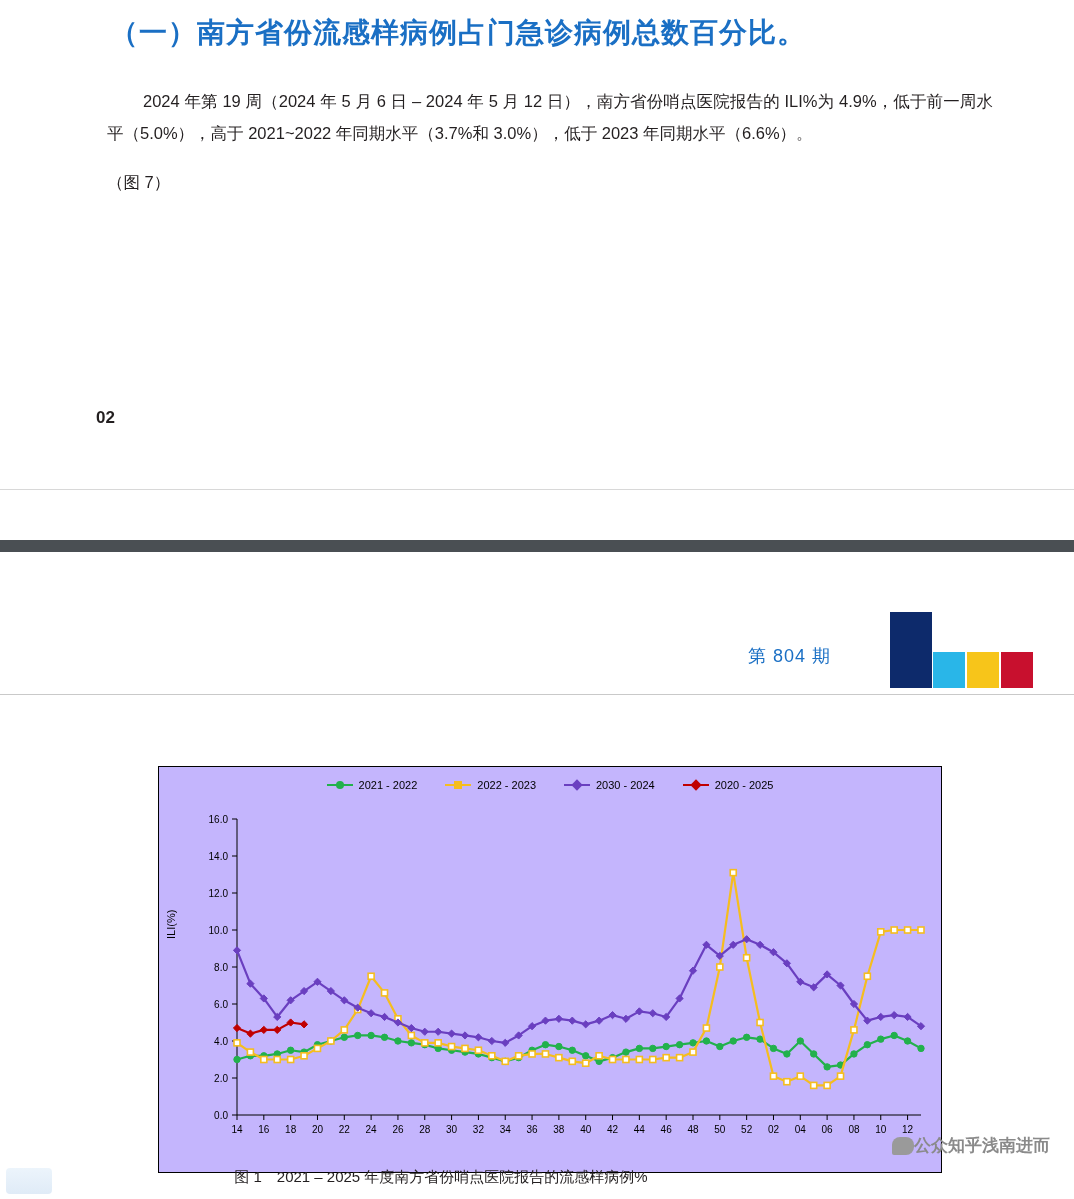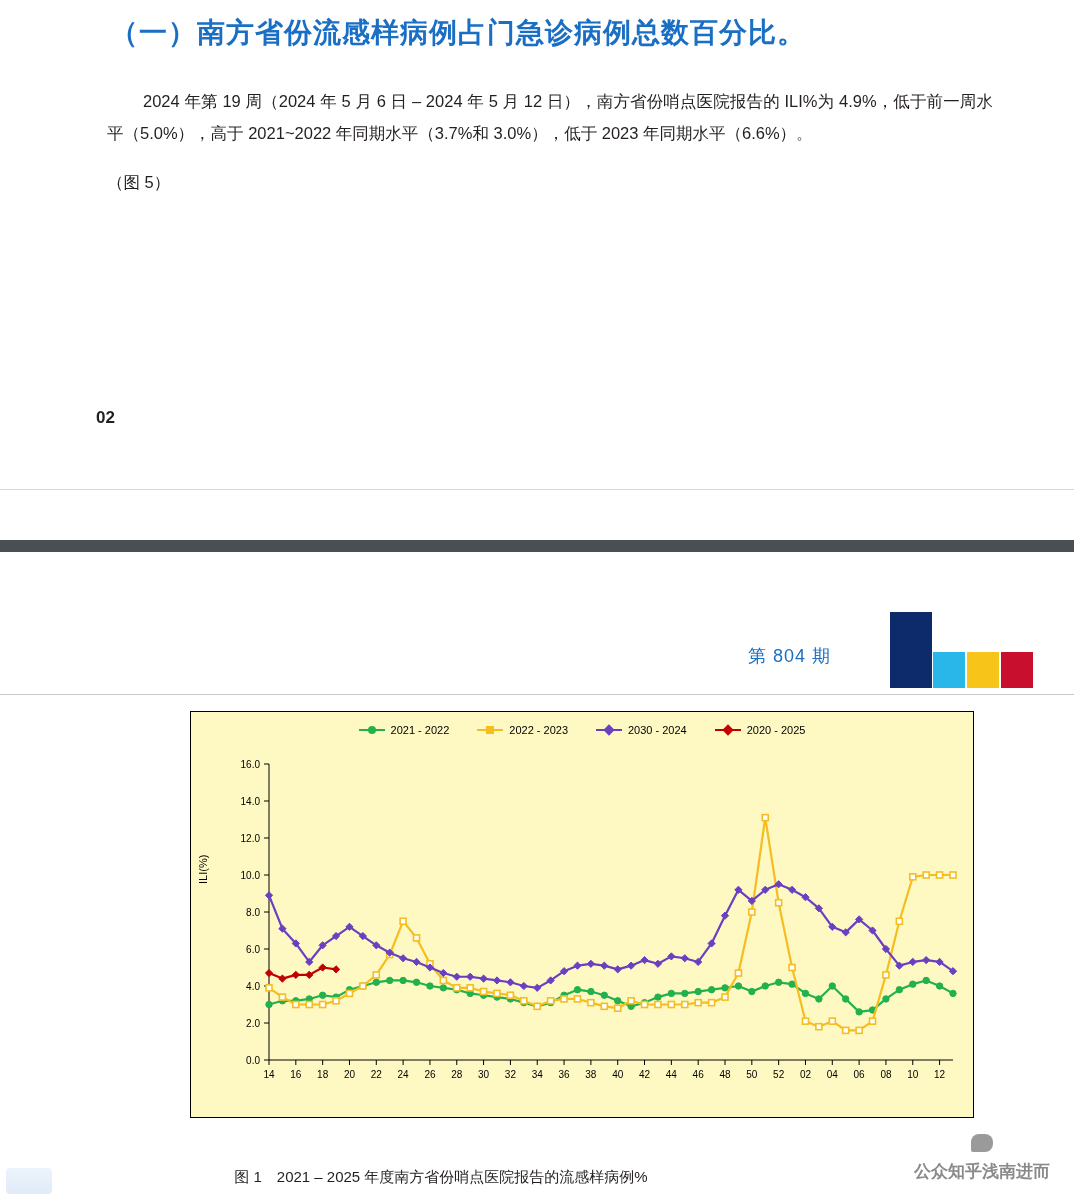--- a/index.html
+++ b/index.html
@@ -45,22 +45,22 @@
   .blk.navy{left:890px;top:612px;width:42px;height:76px;background:#0d2a6b;}
   .blk.cyan{left:933px;top:652px;width:32px;height:36px;background:#29b6e8;}
   .blk.yellow{left:967px;top:652px;width:32px;height:36px;background:#f7c51a;}
   .blk.red{left:1001px;top:652px;width:32px;height:36px;background:#c8102e;}
   .rule-under-issue{
     position:absolute;left:0;top:694px;width:1074px;height:1px;background:#c9c9c9;
   }
 
   
   .chart-wrap{
-    position:absolute;left:158px;top:711px;width:782px;height:405px;
-    border:1px solid #000;background:#fef9c3;margin-left:32px;
+    position:absolute;left:158px;top:766px;width:782px;height:405px;
+    border:1px solid #000;background:#c4b5fd;
   }
   .legend{
     position:absolute;left:0;top:12px;width:782px;
     display:flex;justify-content:center;gap:28px;
     font-size:11px;color:#000;
   }
   .legend-item{display:flex;align-items:center;gap:6px;white-space:nowrap;}
   .legend-line{width:26px;height:2px;position:relative;display:inline-block;}
   .legend-mark{
     position:absolute;left:50%;top:50%;transform:translate(-50%,-50%);
@@ -76,41 +76,41 @@
   .x-axis-title{
     position:absolute;left:0;top:378px;width:782px;text-align:center;
     font-size:11px;color:#000;
   }
   .caption{
     position:absolute;left:0;top:1168px;width:882px;text-align:center;
     font-size:15px;color:#231f20;
   }
   .watermark{
     position:absolute;right:24px;top:1134px;
-    display:flex;align-items:center;gap:8px;
-    font-size:17px;color:#8a8a8a;font-weight:bold;flex-direction:column;
+    display:flex;align-items:center;
+    font-size:17px;color:#8a8a8a;font-weight:bold;
   }
   .wechat-icon{
     width:22px;height:18px;background:#9a9a9a;border-radius:8px 8px 8px 2px;
     display:inline-block;
   }
   .corner-deco{
     position:absolute;left:6px;top:1168px;width:46px;height:26px;
     background:linear-gradient(180deg,#eaf3fb,#dce9f6);
     border-radius:4px;opacity:.9;
   }
 </style>
 </head>
 <body>
 
 <div class="page-top">
   <div class="section-title">（一）南方省份流感样病例占门急诊病例总数百分比。</div>
   <div class="body-text">
     <p class="indent">2024 年第 19 周（2024 年 5 月 6 日 – 2024 年 5 月 12 日），南方省份哨点医院报告的 ILI%为 4.9%，低于前一周水平（5.0%），高于 2021~2022 年同期水平（3.7%和 3.0%），低于 2023 年同期水平（6.6%）。</p>
-    <p>（图 5）</p>
+    <p>（图 7）</p>
   </div>
   <div class="page-number">02</div>
   <div class="hr-thin"></div>
 </div>
 
 <div class="band-dark"></div>
 
 <div class="issue-area">
   <div class="issue-label">第 804 期</div>
 </div>

